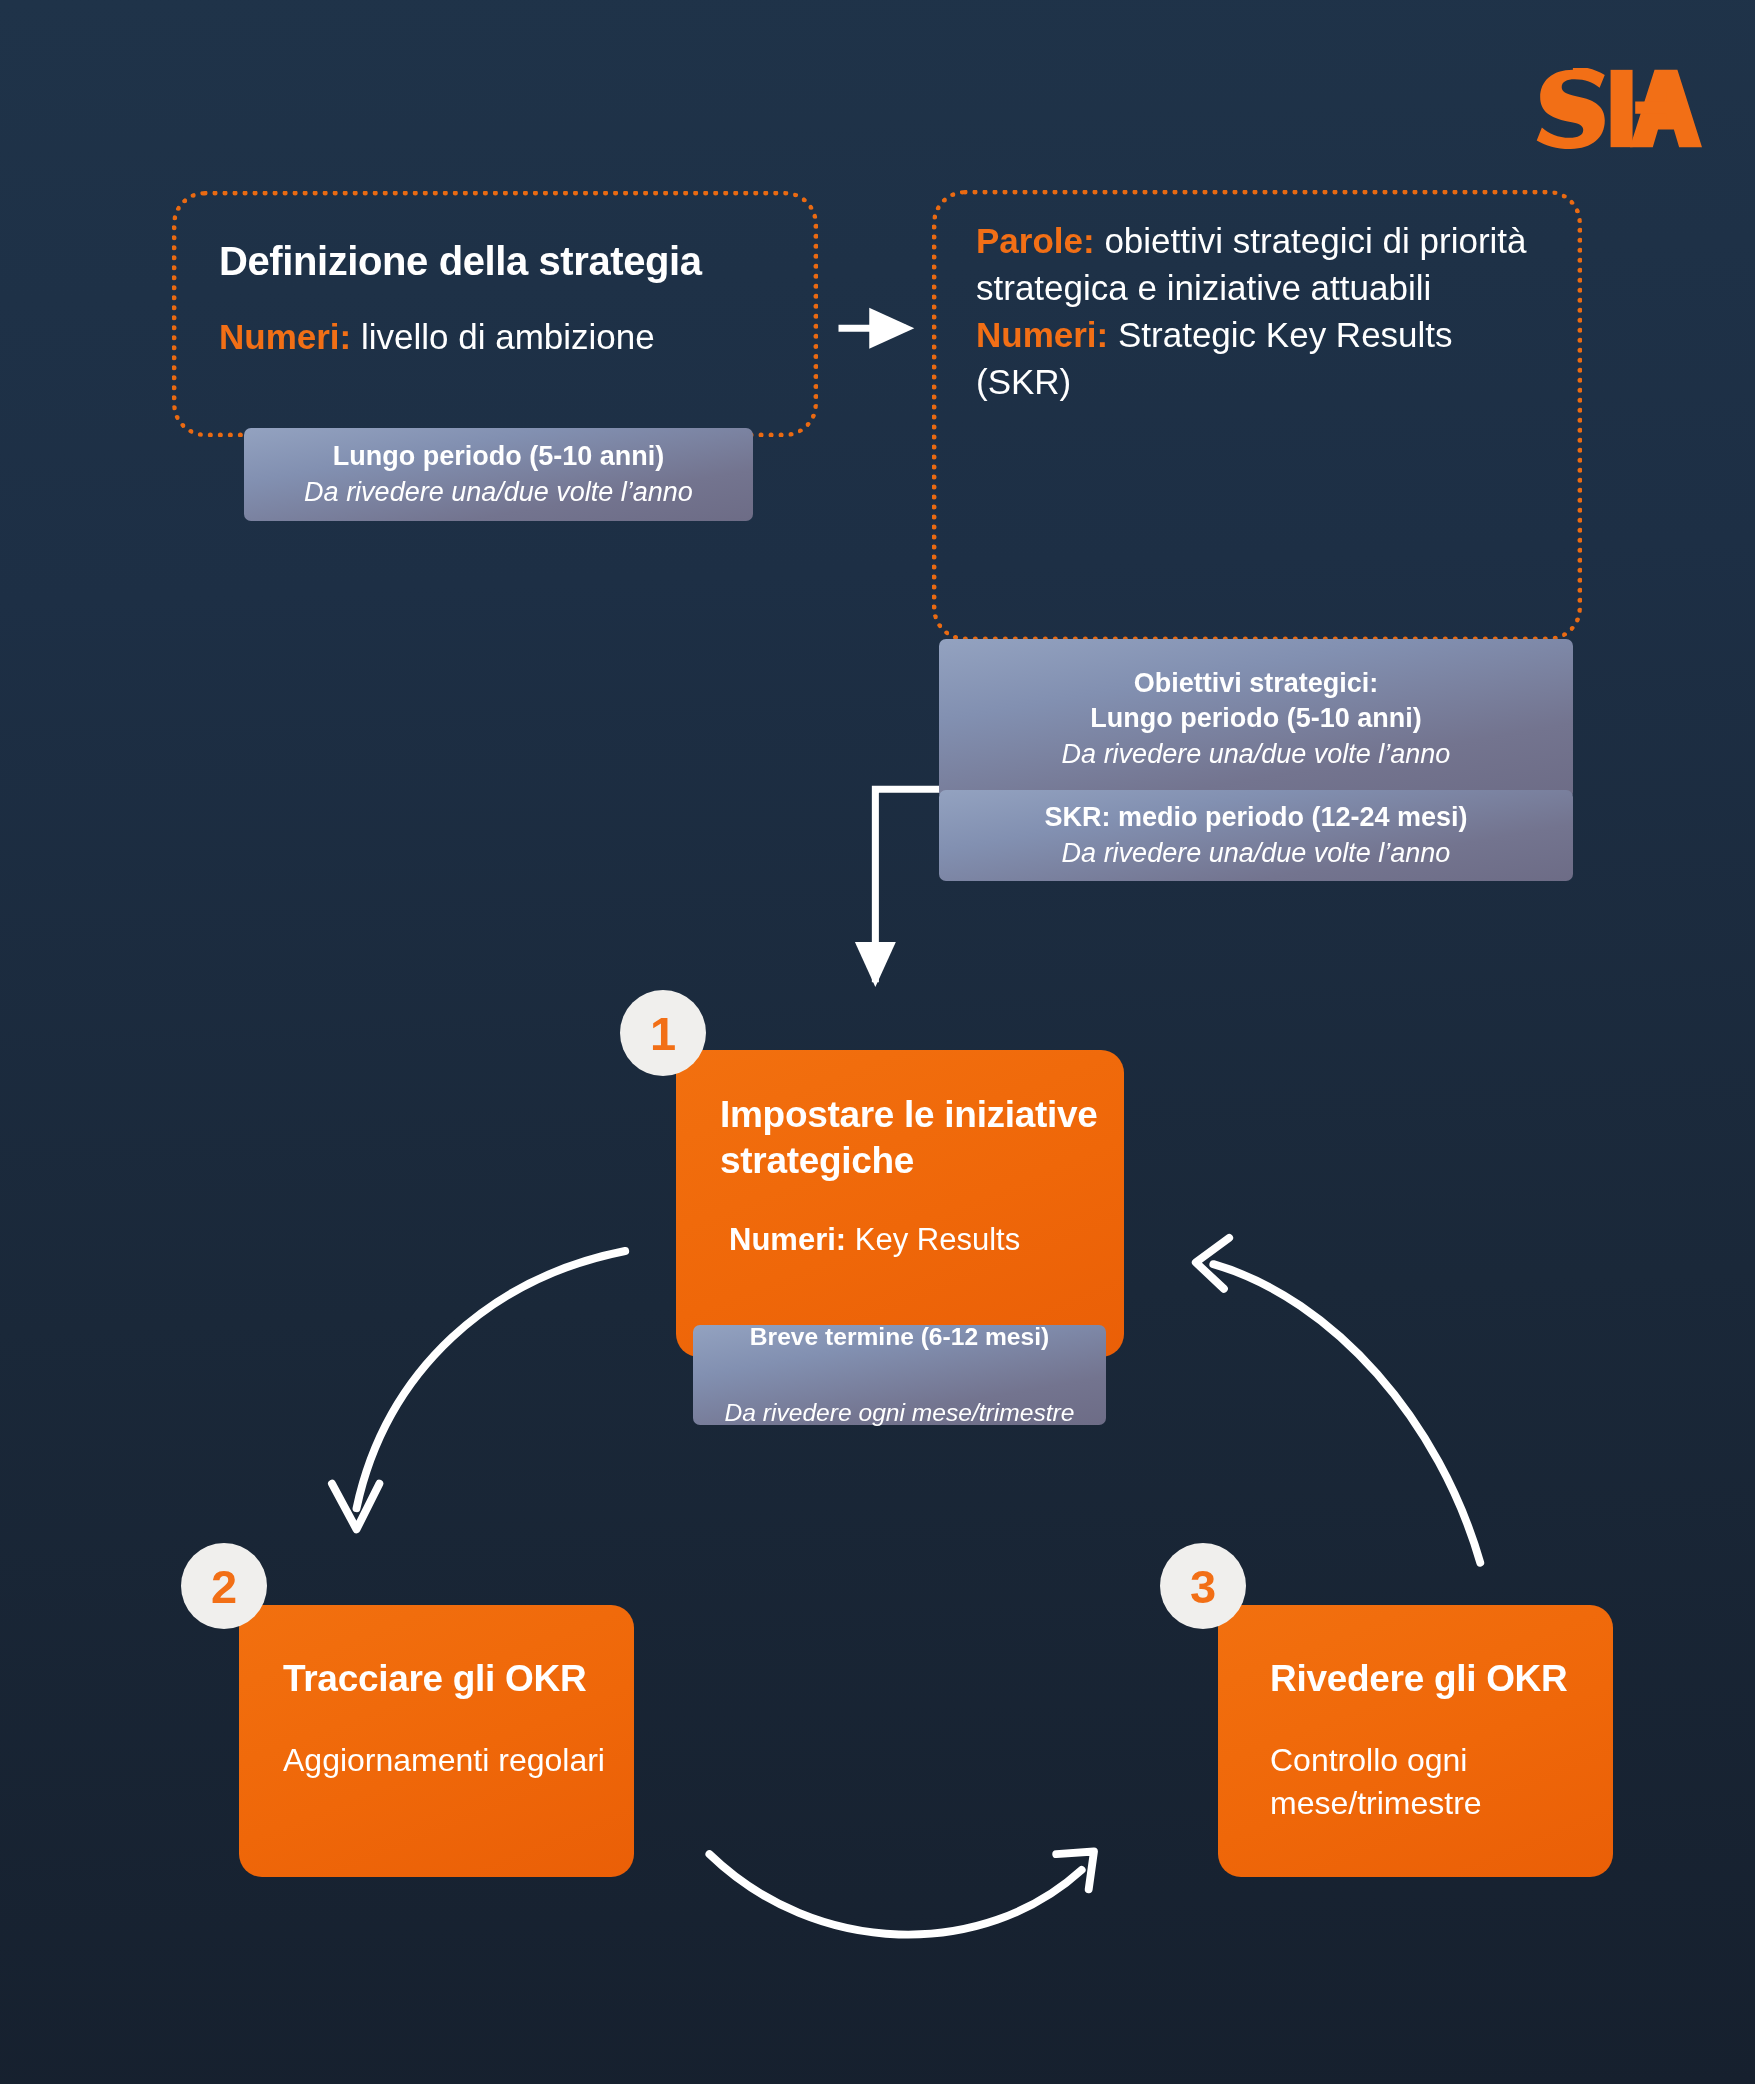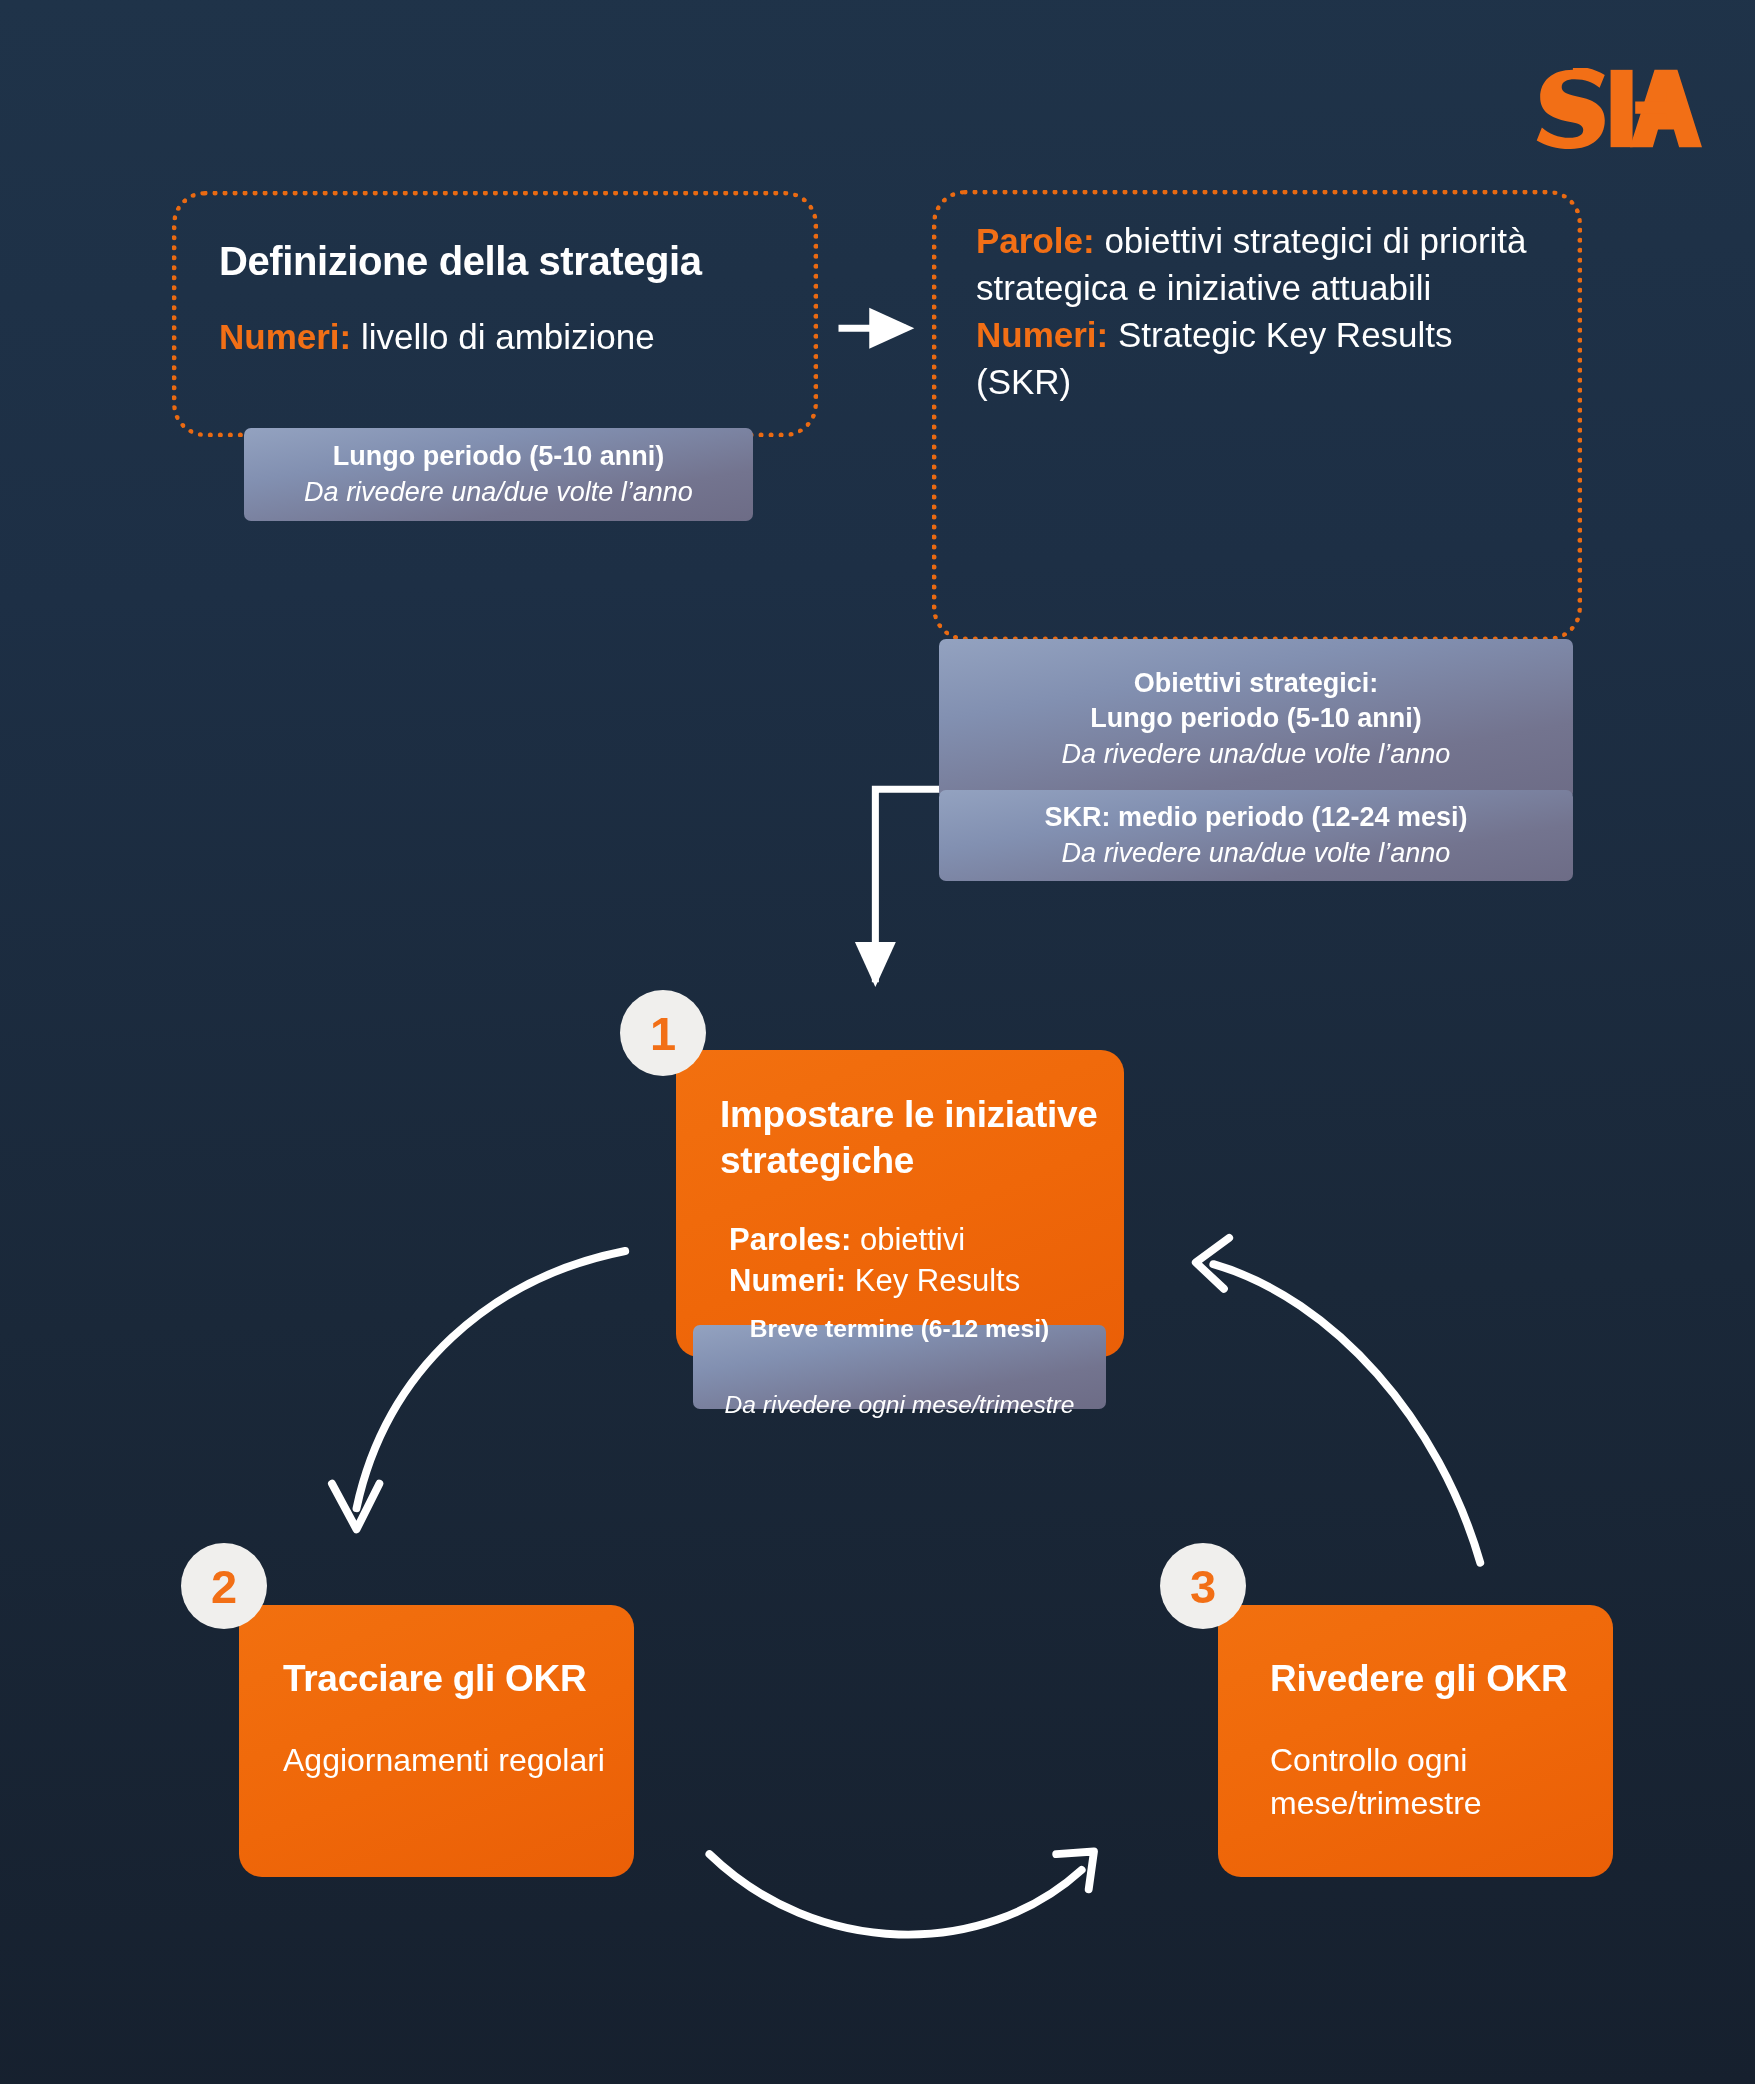--- a/index.html
+++ b/index.html
@@ -73,21 +73,21 @@
     justify-content:center;
     text-align:center;
     color:#ffffff;
     padding:7px 23px;
   }
   .pill .pill-strong{font-weight:bold;font-size:27px;line-height:1.3;}
   .pill .pill-em{font-style:italic;font-size:27px;line-height:1.3;font-weight:400;}
   #pill-strategy{left:244px;top:428px;width:509px;height:93px;}
   #pill-obiettivi{left:939px;top:639px;width:634px;height:160px;}
   #pill-skr{left:939px;top:790px;width:634px;height:91px;}
-  #pill-breve{left:693px;top:1325px;width:413px;height:84px;gap:44px;}
+  #pill-breve{left:693px;top:1325px;width:413px;height:100px;gap:44px;}
   #pill-breve .pill-strong{font-size:24.6px;}
   #pill-breve .pill-em{font-size:24.6px;}
 
   
   .step-card{
     position:absolute;
     border-radius:23px;
     background:linear-gradient(158deg,#f2700f 0%,#ef6709 55%,#ea5f07 100%);
     box-sizing:border-box;
     color:#ffffff;
@@ -210,23 +210,20 @@
 
   <div class="pill" id="pill-skr">
     <div class="pill-strong">SKR: medio periodo (12-24 mesi)</div>
     <div class="pill-em">Da rivedere una/due volte l’anno</div>
   </div>
 
   <div class="step-card" id="step1">
     <div class="step-title">Impostare le iniziative strategiche</div>
     <div class="step-body">
       <div>
-        <b class="kw-w" style="font-weight:bold">Paroles:</b><span> obiettivi</span>
-      </div>
-      <div>
         <b style="font-weight:bold">Numeri:</b><span> Key Results</span>
       </div>
     </div>
   </div>
   <div class="num-badge" id="num1">1</div>
 
   <div class="pill" id="pill-breve">
     <div class="pill-strong">Breve termine (6-12 mesi)</div>
     <div class="pill-em">Da rivedere ogni mese/trimestre</div>
   </div>

